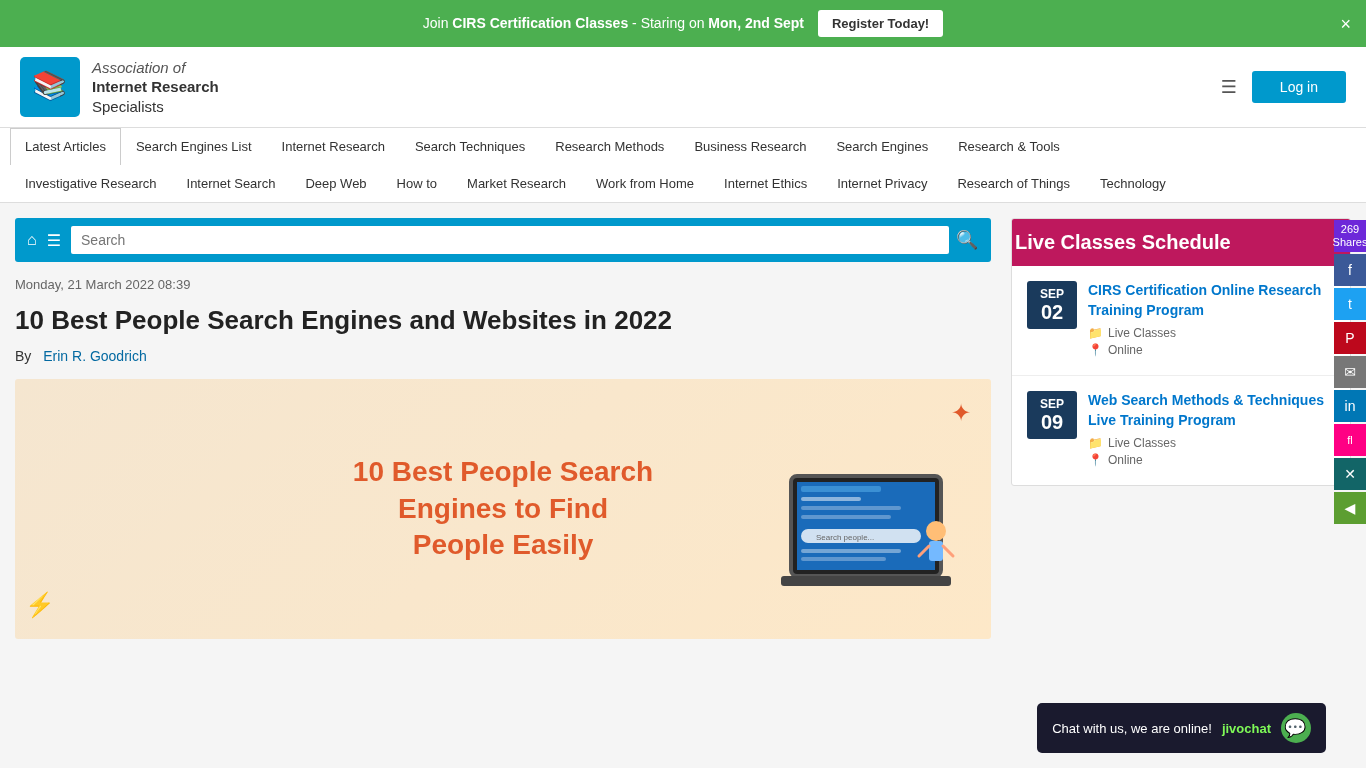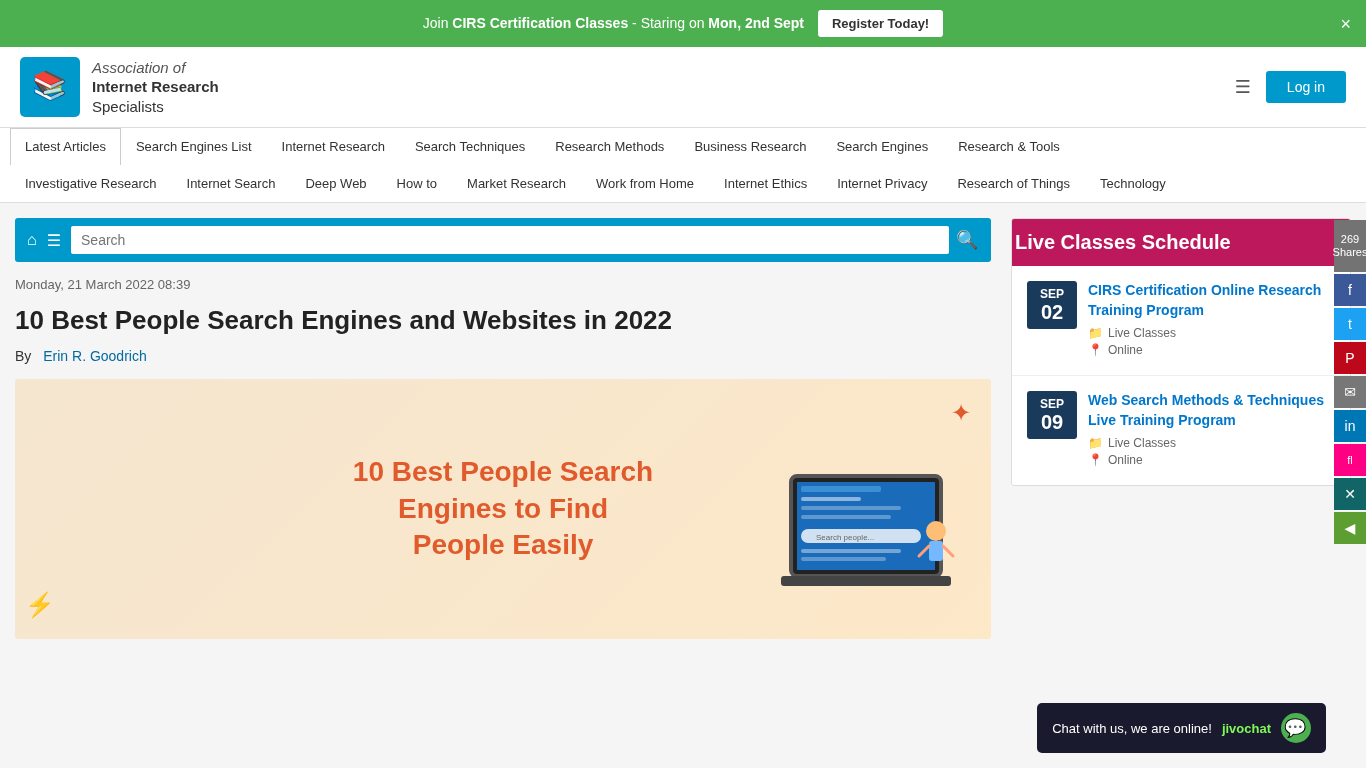--- a/index.html
+++ b/index.html
@@ -83,21 +83,21 @@
     .hamburger {
       margin-left: 10px;
       cursor: pointer;
       font-size: 18px;
       color: #555;
     }
     .login-btn {
       background: #0099cc;
       color: white;
       border: none;
-      padding: 8px 21px;
+      padding: 8px 28px;
       border-radius: 3px;
       font-size: 14px;
       cursor: pointer;
       margin-left: 15px;
     }
 
     
     .cat-nav {
       background: white;
       border-bottom: 1px solid #ddd;
@@ -139,25 +139,25 @@
       height: 32px;
       display: flex;
       align-items: center;
       justify-content: center;
       color: white;
       font-size: 14px;
       cursor: pointer;
       margin-bottom: 2px;
     }
     .social-btn.shares-count {
-      background: #737373;
+      background: #6d28d9;
       flex-direction: column;
       font-size: 11px;
       line-height: 1.2;
-      height: 52px;
+      height: 32px;
     }
     .social-btn.fb { background: #3b5998; }
     .social-btn.tw { background: #1da1f2; }
     .social-btn.pi { background: #bd081c; }
     .social-btn.em { background: #777; }
     .social-btn.li { background: #0077b5; }
     .social-btn.fl { background: #ff0084; }
     .social-btn.xg { background: #126567; }
     .social-btn.sh { background: #5c9e31; }
 

